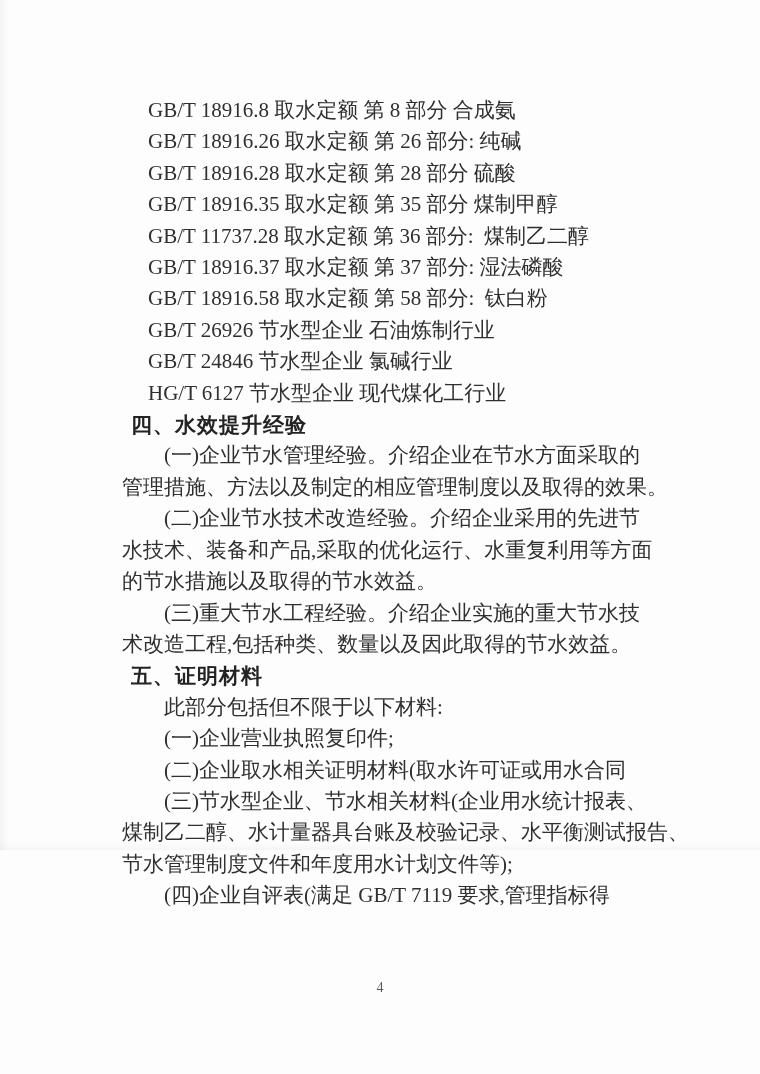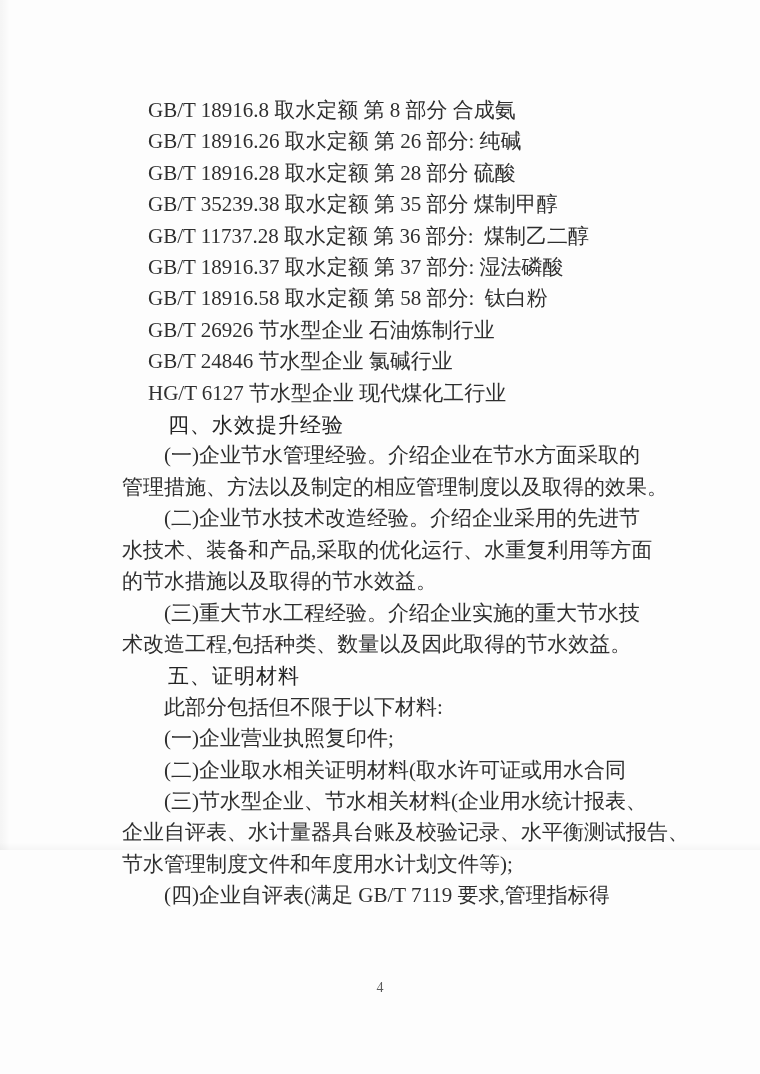--- a/index.html
+++ b/index.html
@@ -31,23 +31,23 @@
     line-height: 31.4px;
     color: #2f2f2f;
     white-space: pre;
     margin-left: 29px;
     -webkit-font-smoothing: antialiased;
   }
   .std {
     margin-left: 55px;
   }
   .heading {
-    margin-left: 75px;
+    margin-left: 38px;
     font-family: "Liberation Sans", "DejaVu Sans", sans-serif;
-    font-weight: 400;
+    font-weight: 700;
     color: #232323;
     letter-spacing: 1px;
   }
   .first {
     text-indent: 42px;
   }
   .page-number {
     position: absolute;
     top: 980px;
     left: 0;
@@ -59,38 +59,38 @@
   }
 </style>
 </head>
 <body>
 
 <div class="page">
   <div class="content" id="doc-content">
       <div class="line std">GB/T 18916.8 取水定额 第 8 部分 合成氨</div>
       <div class="line std">GB/T 18916.26 取水定额 第 26 部分: 纯碱</div>
       <div class="line std">GB/T 18916.28 取水定额 第 28 部分 硫酸</div>
-      <div class="line std">GB/T 35239.38 取水定额 第 35 部分 煤制甲醇</div>
+      <div class="line std">GB/T 18916.35 取水定额 第 35 部分 煤制甲醇</div>
       <div class="line std">GB/T 11737.28 取水定额 第 36 部分:  煤制乙二醇</div>
       <div class="line std">GB/T 18916.37 取水定额 第 37 部分: 湿法磷酸</div>
       <div class="line std">GB/T 18916.58 取水定额 第 58 部分:  钛白粉</div>
       <div class="line std">GB/T 26926 节水型企业 石油炼制行业</div>
       <div class="line std">GB/T 24846 节水型企业 氯碱行业</div>
       <div class="line std">HG/T 6127 节水型企业 现代煤化工行业</div>
       <div class="line heading">四、水效提升经验</div>
       <div class="line first">(一)企业节水管理经验。介绍企业在节水方面采取的</div>
       <div class="line">管理措施、方法以及制定的相应管理制度以及取得的效果。</div>
       <div class="line first">(二)企业节水技术改造经验。介绍企业采用的先进节</div>
       <div class="line">水技术、装备和产品,采取的优化运行、水重复利用等方面</div>
       <div class="line">的节水措施以及取得的节水效益。</div>
       <div class="line first">(三)重大节水工程经验。介绍企业实施的重大节水技</div>
       <div class="line">术改造工程,包括种类、数量以及因此取得的节水效益。</div>
       <div class="line heading">五、证明材料</div>
       <div class="line first">此部分包括但不限于以下材料:</div>
       <div class="line first">(一)企业营业执照复印件;</div>
       <div class="line first">(二)企业取水相关证明材料(取水许可证或用水合同</div>
       <div class="line first">(三)节水型企业、节水相关材料(企业用水统计报表、</div>
-      <div class="line">企业自评表、水计量器具台账及校验记录、水平衡测试报告、</div>
+      <div class="line">煤制乙二醇、水计量器具台账及校验记录、水平衡测试报告、</div>
       <div class="line">节水管理制度文件和年度用水计划文件等);</div>
       <div class="line first">(四)企业自评表(满足 GB/T 7119 要求,管理指标得</div>
     </div>
   <div class="page-number">4</div>
 </div>
 
 </body></html>

